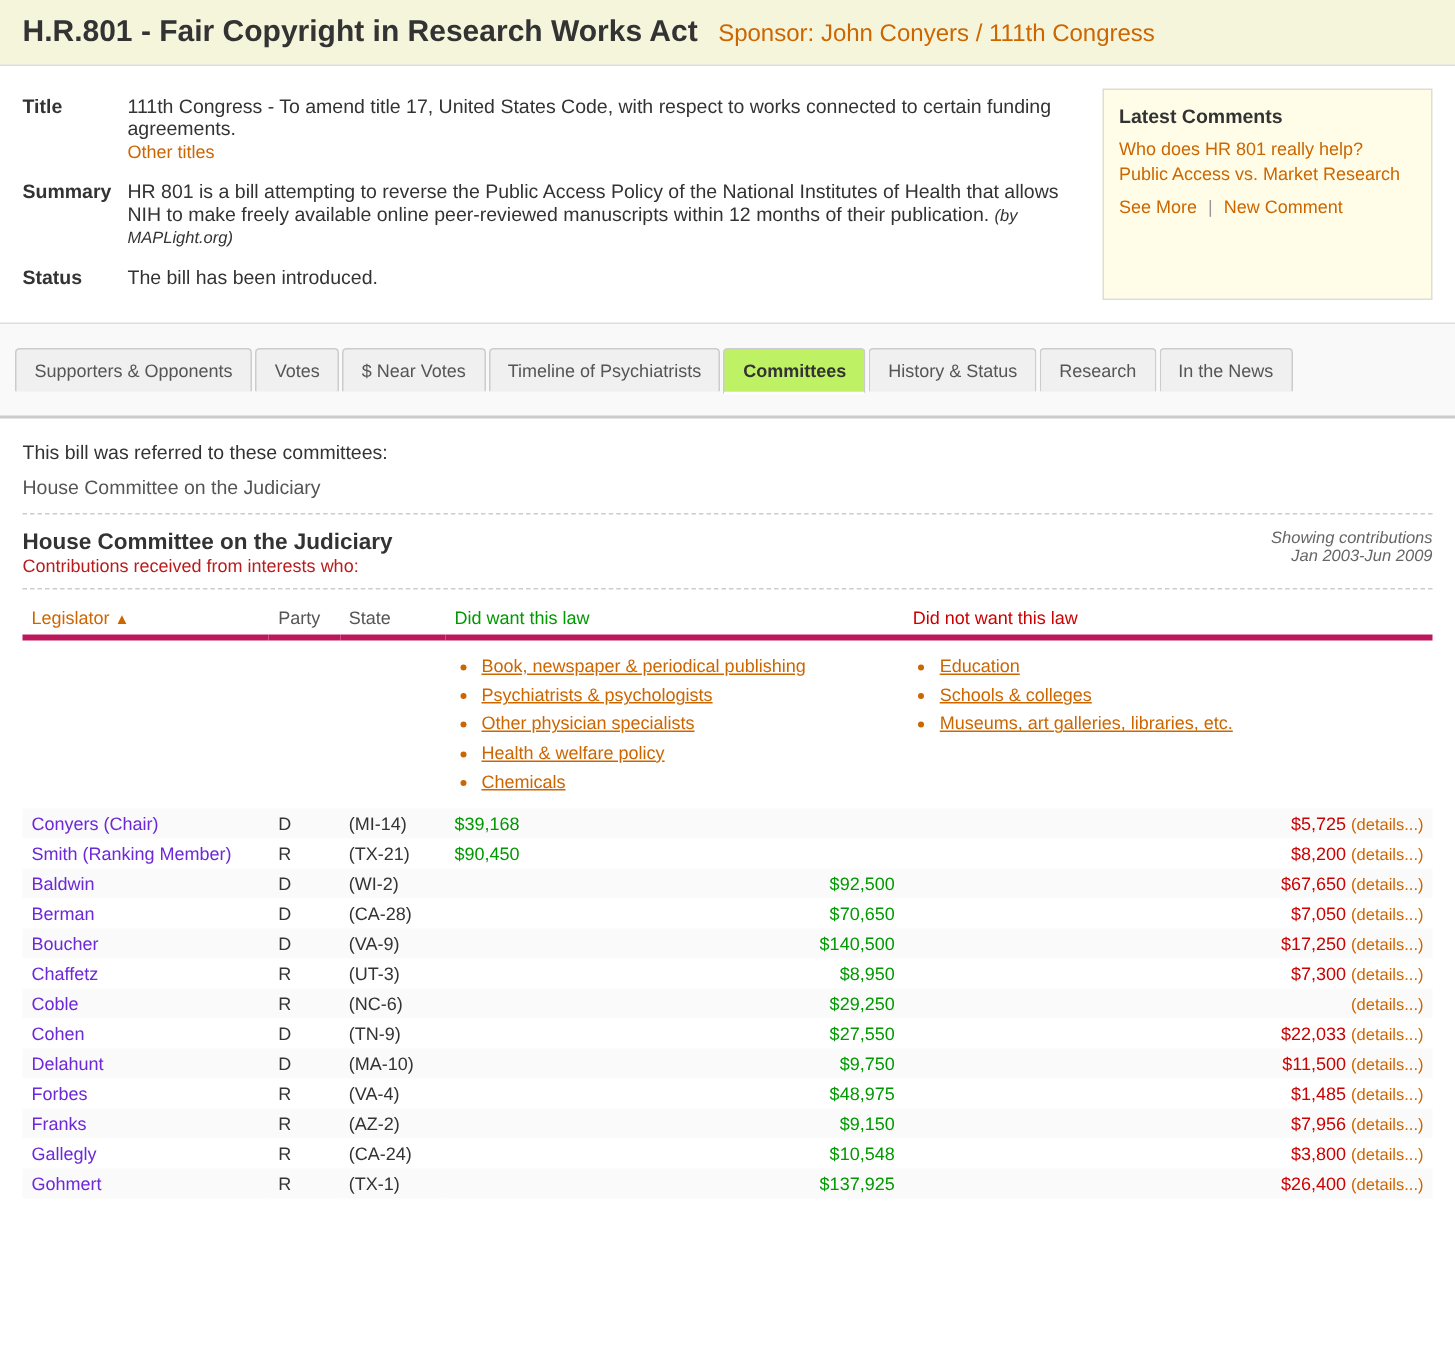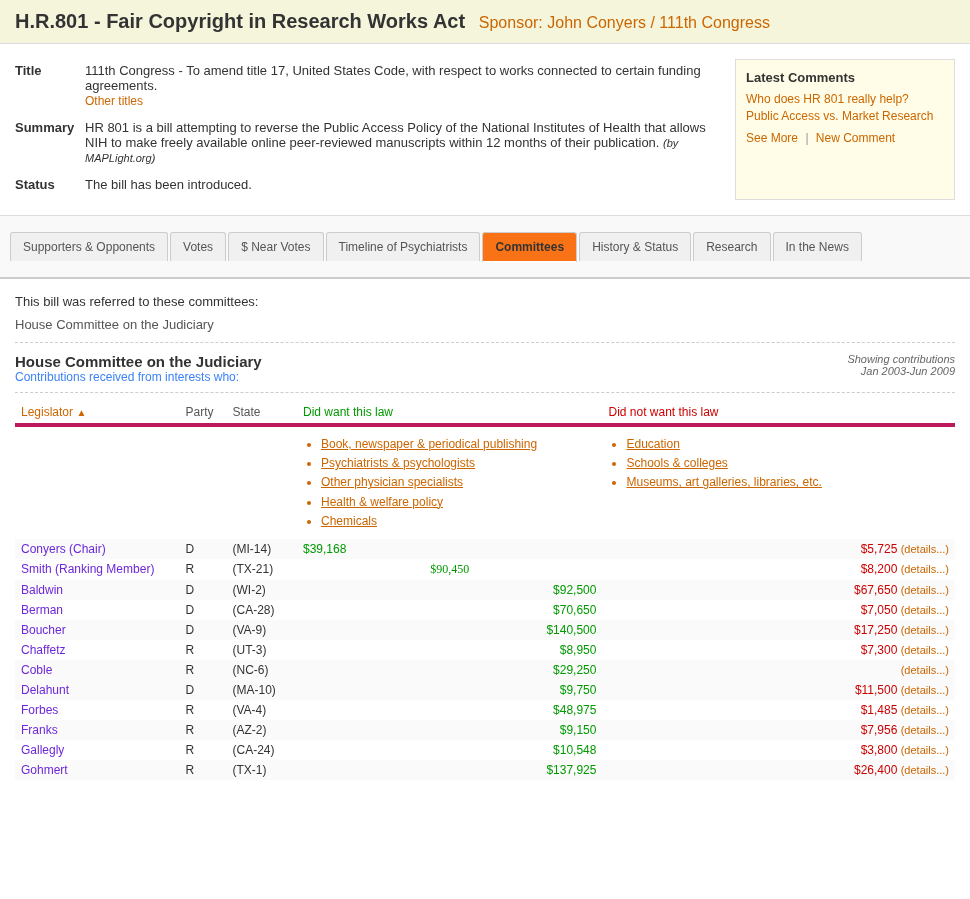--- a/index.html
+++ b/index.html
@@ -20,33 +20,33 @@
     #latest-comments { width: 220px; background: #fffde7; border: 1px solid #ddd; padding: 10px; font-size: 12px; }
     #latest-comments .title { font-weight: bold; font-size: 13px; margin-bottom: 6px; }
     #latest-comments .comment-link { color: #cc6600; text-decoration: none; line-height: 1.4; display: block; margin-bottom: 6px; }
     #latest-comments .actions { margin-top: 4px; }
     #latest-comments .actions a { color: #cc6600; text-decoration: none; }
     #latest-comments .actions .sep { color: #999; margin: 0 4px; }
 
     
     #tabs { display: flex; border-bottom: 2px solid #ccc; padding: 16px 10px; background: #f9f9f9; }
     .tab { padding: 7px 12px; font-size: 12px; border: 1px solid #ccc; border-bottom: none; margin-right: 2px; cursor: pointer; background: #f0f0f0; color: #555; border-radius: 3px 3px 0 0; }
-    .tab.active { background: #f97316; border-bottom: 2px solid #fff; color: #333; font-weight: bold; margin-bottom: -2px; }
+    .tab.active { background: #bef264; border-bottom: 2px solid #fff; color: #333; font-weight: bold; margin-bottom: -2px; }
 
     
     #content { padding: 15px; }
     #referred-text { font-size: 13px; margin-bottom: 8px; }
     #referred-committee { font-size: 13px; color: #555; padding: 0 0 10px 0; border-bottom: 1px dashed #ccc; }
 
     
     #committee-section { margin-top: 10px; }
     #committee-header { display: flex; justify-content: space-between; align-items: flex-start; border-bottom: 1px dashed #ccc; padding-bottom: 8px; margin-bottom: 8px; }
     #committee-title { }
     #committee-title h3 { font-size: 15px; font-weight: bold; color: #333; }
-    #committee-title .subtitle { font-size: 12px; color: #3b82f6; }
+    #committee-title .subtitle { font-size: 12px; color: #b91c1c; }
     #showing-contrib { font-style: italic; font-size: 11px; color: #666; text-align: right; }
 
     
     #leg-table { width: 100%; border-collapse: collapse; }
     #leg-table thead tr { border-bottom: 4px solid #be185d; }
     #leg-table th { text-align: left; padding: 4px 6px; font-size: 12px; color: #555; font-weight: normal; }
     #leg-table th.sortable { color: #cc6600; cursor: pointer; }
     #leg-table th .sort-arrow { font-size: 10px; }
     #leg-table td { padding: 3px 6px; font-size: 12px; vertical-align: top; }
     
@@ -182,21 +182,21 @@
             <td><a href="#" class="legislator-link">Conyers (Chair)</a></td>
             <td>D</td>
             <td>(MI-14)</td>
             <td class="amount" style="text-align: left;">$39,168</td>
             <td style="text-align: right;"><span style="color: rgb(204, 0, 0);">$5,725&nbsp;</span><a href="#" class="details-link">(details...)</a></td>
           </tr>
           <tr class="row-even">
             <td><a href="#" class="legislator-link">Smith (Ranking Member)</a></td>
             <td>R</td>
             <td>(TX-21)</td>
-            <td class="amount" style="text-align: center; font-family: Liberation Serif, serif;">$90,450</td>
+            <td class="amount" style="text-align: left;">$90,450</td>
             <td style="text-align: right;"><span style="color: rgb(204, 0, 0);">$8,200&nbsp;</span><a href="#" class="details-link">(details...)</a></td>
           </tr>
           <tr class="row-odd">
             <td><a href="#" class="legislator-link">Baldwin</a></td>
             <td>D</td>
             <td>(WI-2)</td>
             <td class="amount" style="text-align: right;">$92,500</td>
             <td style="text-align: right;"><span style="color: rgb(204, 0, 0);">$67,650&nbsp;</span><a href="#" class="details-link">(details...)</a></td>
           </tr>
           <tr class="row-even">
@@ -220,20 +220,27 @@
             <td class="amount" style="text-align: right;">$8,950</td>
             <td style="text-align: right;"><span style="color: rgb(204, 0, 0);">$7,300&nbsp;</span><a href="#" class="details-link">(details...)</a></td>
           </tr>
           <tr class="row-odd">
             <td><a href="#" class="legislator-link">Coble</a></td>
             <td>R</td>
             <td>(NC-6)</td>
             <td class="amount" style="text-align: right;">$29,250</td>
             <td style="text-align: right;"><a href="#" class="details-link">(details...)</a></td>
           </tr>
+          <tr class="row-even">
+            <td><a href="#" class="legislator-link">Cohen</a></td>
+            <td>D</td>
+            <td>(TN-9)</td>
+            <td class="amount" style="text-align: right;">$27,550</td>
+            <td style="text-align: right;"><span style="color: rgb(204, 0, 0);">$22,033&nbsp;</span><a href="#" class="details-link">(details...)</a></td>
+          </tr>
           <tr class="row-odd">
             <td><a href="#" class="legislator-link">Delahunt</a></td>
             <td>D</td>
             <td>(MA-10)</td>
             <td class="amount" style="text-align: right;">$9,750</td>
             <td style="text-align: right;"><span style="color: rgb(204, 0, 0);">$11,500&nbsp;</span><a href="#" class="details-link">(details...)</a></td>
           </tr>
           <tr class="row-even">
             <td><a href="#" class="legislator-link">Forbes</a></td>
             <td>R</td>

